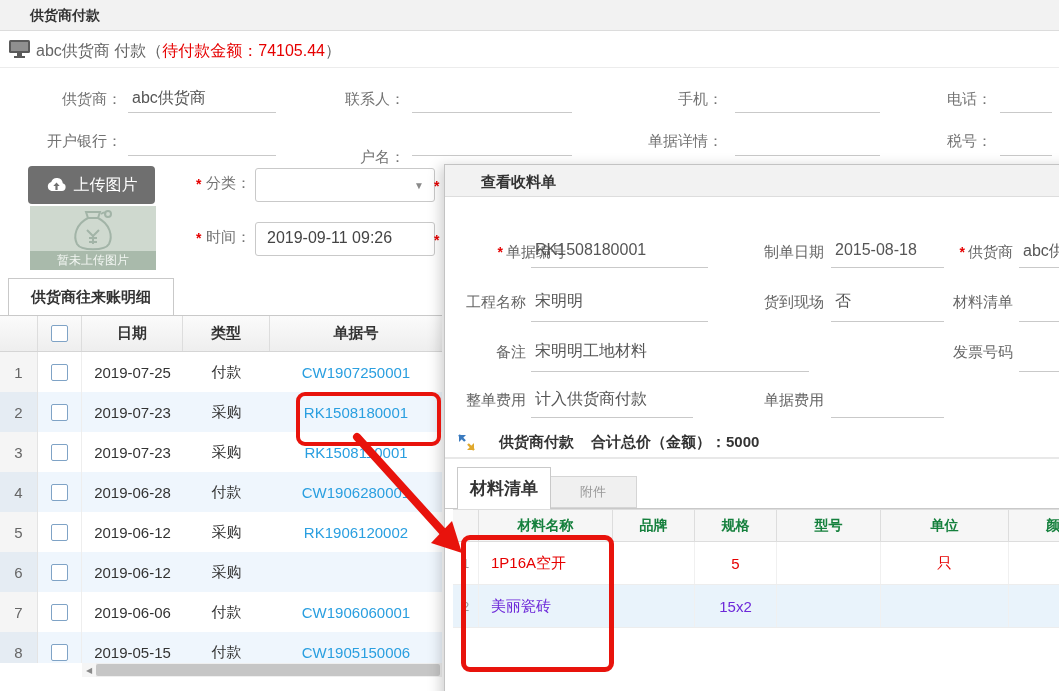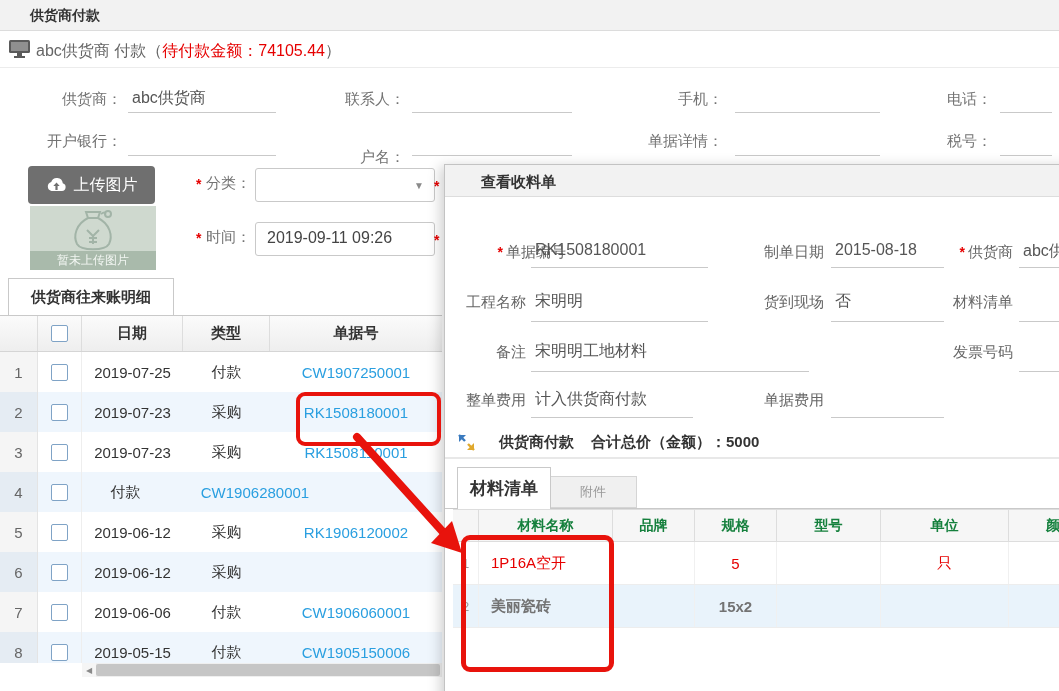--- a/index.html
+++ b/index.html
@@ -71,21 +71,21 @@
   .mtc{display:flex;align-items:center;font-size:15px;height:100%;box-sizing:border-box;border-right:1px solid #f0f0f0;}
   .mtc.center{justify-content:center;}
   .mtc-num{width:26px;justify-content:center;color:#999;font-size:13px;}
   .mtc-name{width:134px;padding-left:12px;}
   .mtc-brand{width:82px;}
   .mtc-spec{width:82px;}
   .mtc-model{width:104px;}
   .mtc-unit{width:128px;}
   .mtc-color{width:102px;border-right:none;}
   .m-red{color:#e60000;}
-  .m-green{color:#737373;font-weight:bold;}
+  .m-green{color:#6d28d9;}
   
   .anno-rect{position:absolute;border:4px solid #e8130c;border-radius:9px;z-index:60;pointer-events:none;}
   #anno-arrow{position:absolute;left:0;top:0;z-index:61;pointer-events:none;}
 </style>
 </head>
 <body>
 
 <div id="viewport">
 
   <div class="abs topbar"></div>
@@ -207,20 +207,21 @@
         </div>
       <div class="lc lc-date">2019-07-23</div>
       <div class="lc lc-type">采购</div>
       <div class="lc lc-doc">RK1508110001</div>
     </div>
     <div class="lrow alt" style="top:120px;">
       <div class="lc lc-num">4</div>
       <div class="lc lc-cb">
           <span class="cb"></span>
         </div>
+      <div class="lc lc-date">2019-06-28</div>
       <div class="lc lc-type">付款</div>
       <div class="lc lc-doc">CW1906280001</div>
     </div>
     <div class="lrow" style="top:160px;">
       <div class="lc lc-num">5</div>
       <div class="lc lc-cb">
           <span class="cb"></span>
         </div>
       <div class="lc lc-date">2019-06-12</div>
       <div class="lc lc-type">采购</div>

